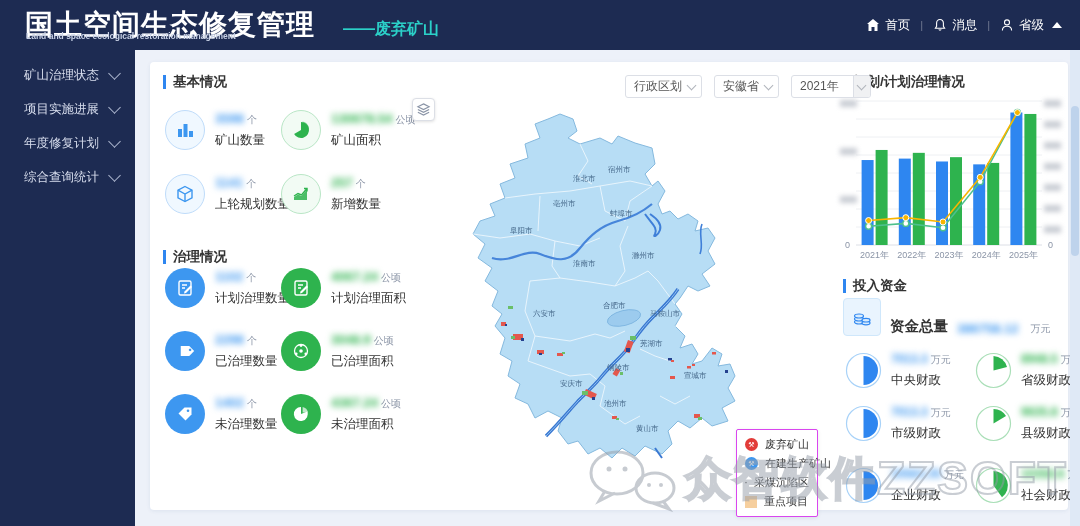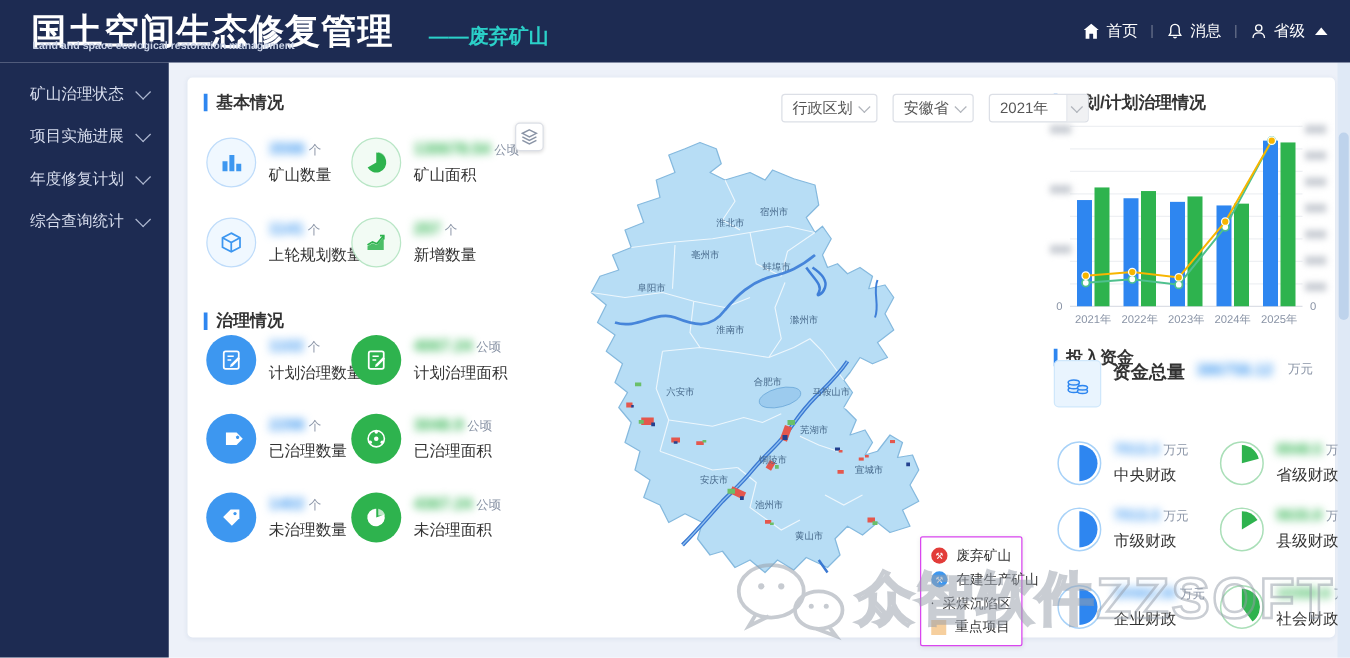--- a/index.html
+++ b/index.html
@@ -81,21 +81,21 @@
   .lg-dot { width:13px; height:13px; border-radius:50%; flex:0 0 13px; display:flex; align-items:center; justify-content:center; }
   .lg-red  { background:#e23c39; }
   .lg-blue { background:#3d97f0; }
   .lg-square { width:12px; height:12px; background:#f6cf9e; flex:0 0 12px; }
   .lg-dot span { color:#fff; font-size:7px; }
 
   
   .chart-wrap { position:absolute; left:840px; top:92px; width:218px; height:178px; z-index:6; }
   .blur-tick { position:absolute; width:17px; height:7px; background:#c9cdd4; filter:blur(2.5px); z-index:7; }
 
-  .funds-total { position:absolute; left:843px; top:288px; display:flex; align-items:flex-start; gap:9px; z-index:6; }
+  .funds-total { position:absolute; left:843px; top:298px; display:flex; align-items:flex-end; gap:9px; z-index:6; }
   .coins-box { width:38px; height:38px; background:#e9f4fe; border:1px solid #cfe7fb; border-radius:4px;
     display:flex; align-items:center; justify-content:center; }
   .funds-total-label { font-size:14.5px; font-weight:bold; color:#333; }
   .fund-item { position:absolute; display:flex; gap:9px; z-index:6; }
   .fund-txt { display:flex; flex-direction:column; justify-content:center; gap:5px; white-space:nowrap; }
   .fund-val { font-size:12px; font-weight:bold; }
   .fund-label { font-size:12.5px; color:#333; }
 
   
   .watermark { position:absolute; left:575px; top:443px; display:flex; align-items:center; z-index:40;

